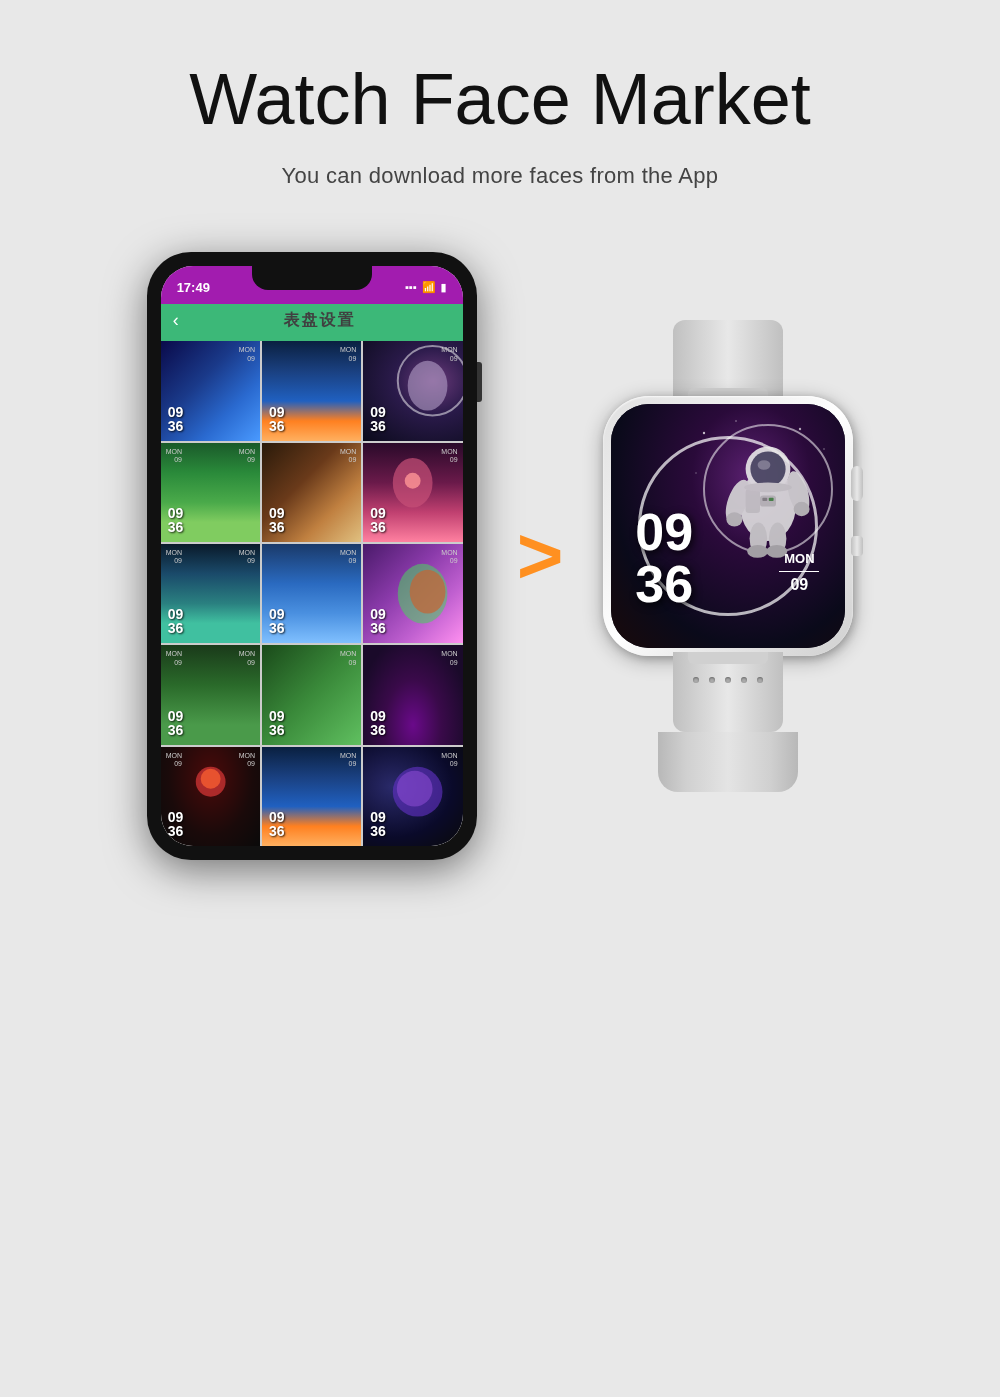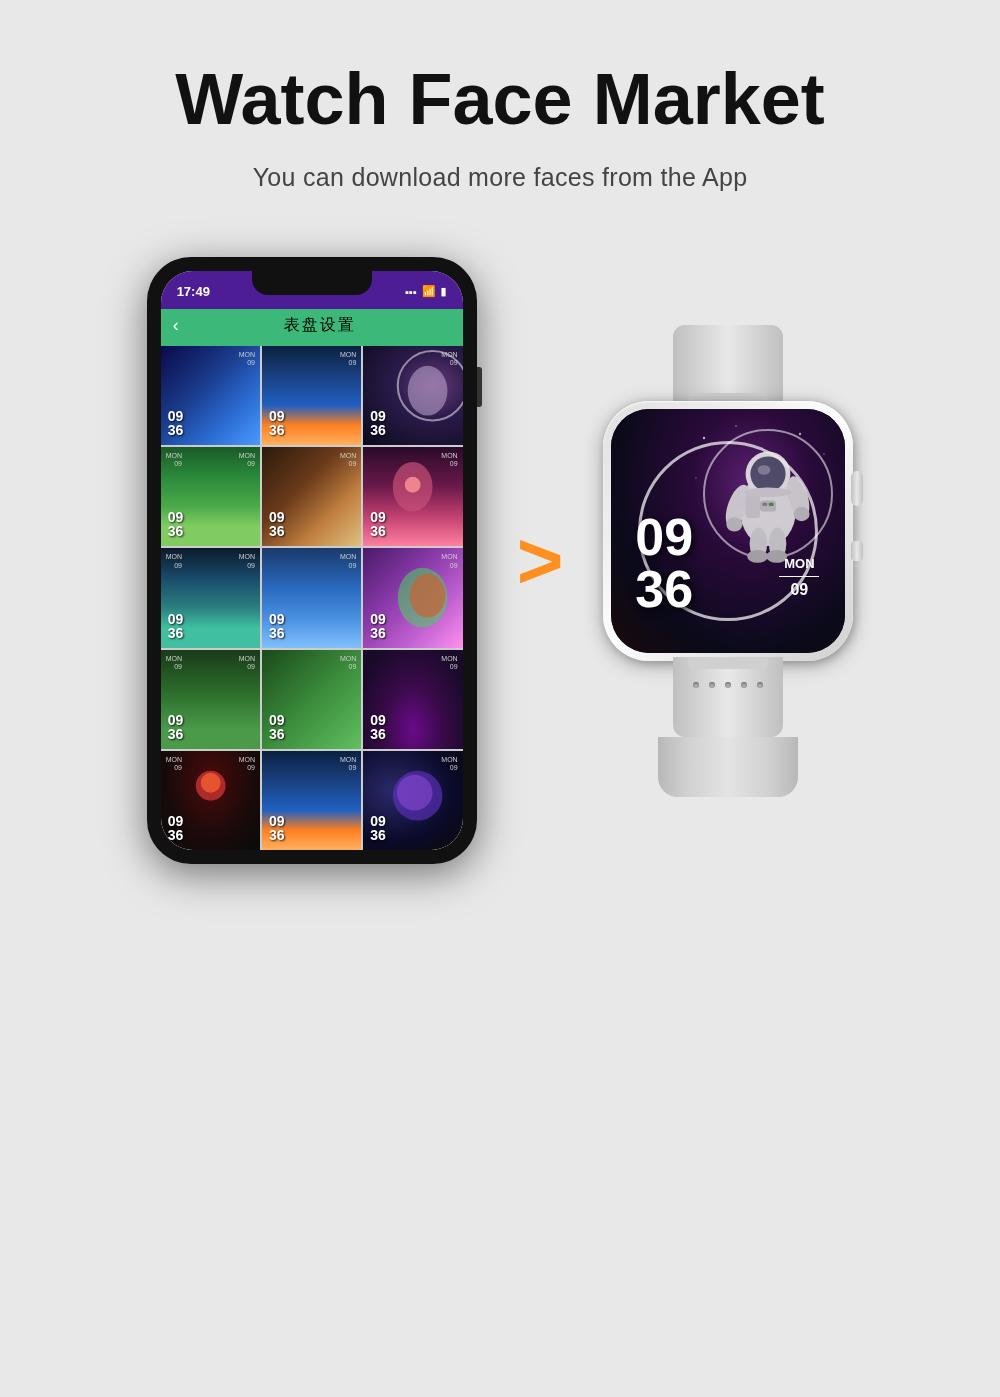--- a/index.html
+++ b/index.html
@@ -9,29 +9,29 @@
       background: #e8e8e8;
       font-family: Arial, sans-serif;
       display: flex;
       flex-direction: column;
       align-items: center;
       padding: 60px 40px 60px;
     }
 
     .page-title {
       font-size: 72px;
-      font-weight: 700;
+      font-weight: 400;
       color: #111;
       text-align: center;
       line-height: 1.1;
       margin-bottom: 20px;
     }
 
     .page-subtitle {
-      font-size: 25px;
+      font-size: 22px;
       color: #444;
       text-align: center;
       line-height: 1.5;
       margin-bottom: 60px;
       letter-spacing: 0.3px;
     }
 
     .content-row {
       display: flex;
       align-items: center;
@@ -69,21 +69,21 @@
       transform: translateX(-50%);
       width: 120px;
       height: 24px;
       background: #111;
       border-radius: 0 0 16px 16px;
       z-index: 10;
     }
 
     
     .status-bar {
-      background: #4c1d95;
+      background: #a21caf;
       display: flex;
       justify-content: space-between;
       align-items: center;
       padding: 8px 16px 4px;
       height: 38px;
     }
     .status-time {
       color: #fff;
       font-size: 13px;
       font-weight: bold;
@@ -107,23 +107,23 @@
     }
     .back-arrow {
       color: #fff;
       font-size: 18px;
       margin-right: 10px;
       cursor: pointer;
     }
     .app-bar-title {
       flex: 1;
       text-align: center;
-      color: #000000;
+      color: #404040;
       font-size: 16px;
-      font-weight: normal;
+      font-weight: bold;
       letter-spacing: 2px;
     }
 
     
     .tab-bar {
       display: flex;
       border-bottom: 1px solid #e0e0e0;
       background: #fff;
     }
     .tab-item {

